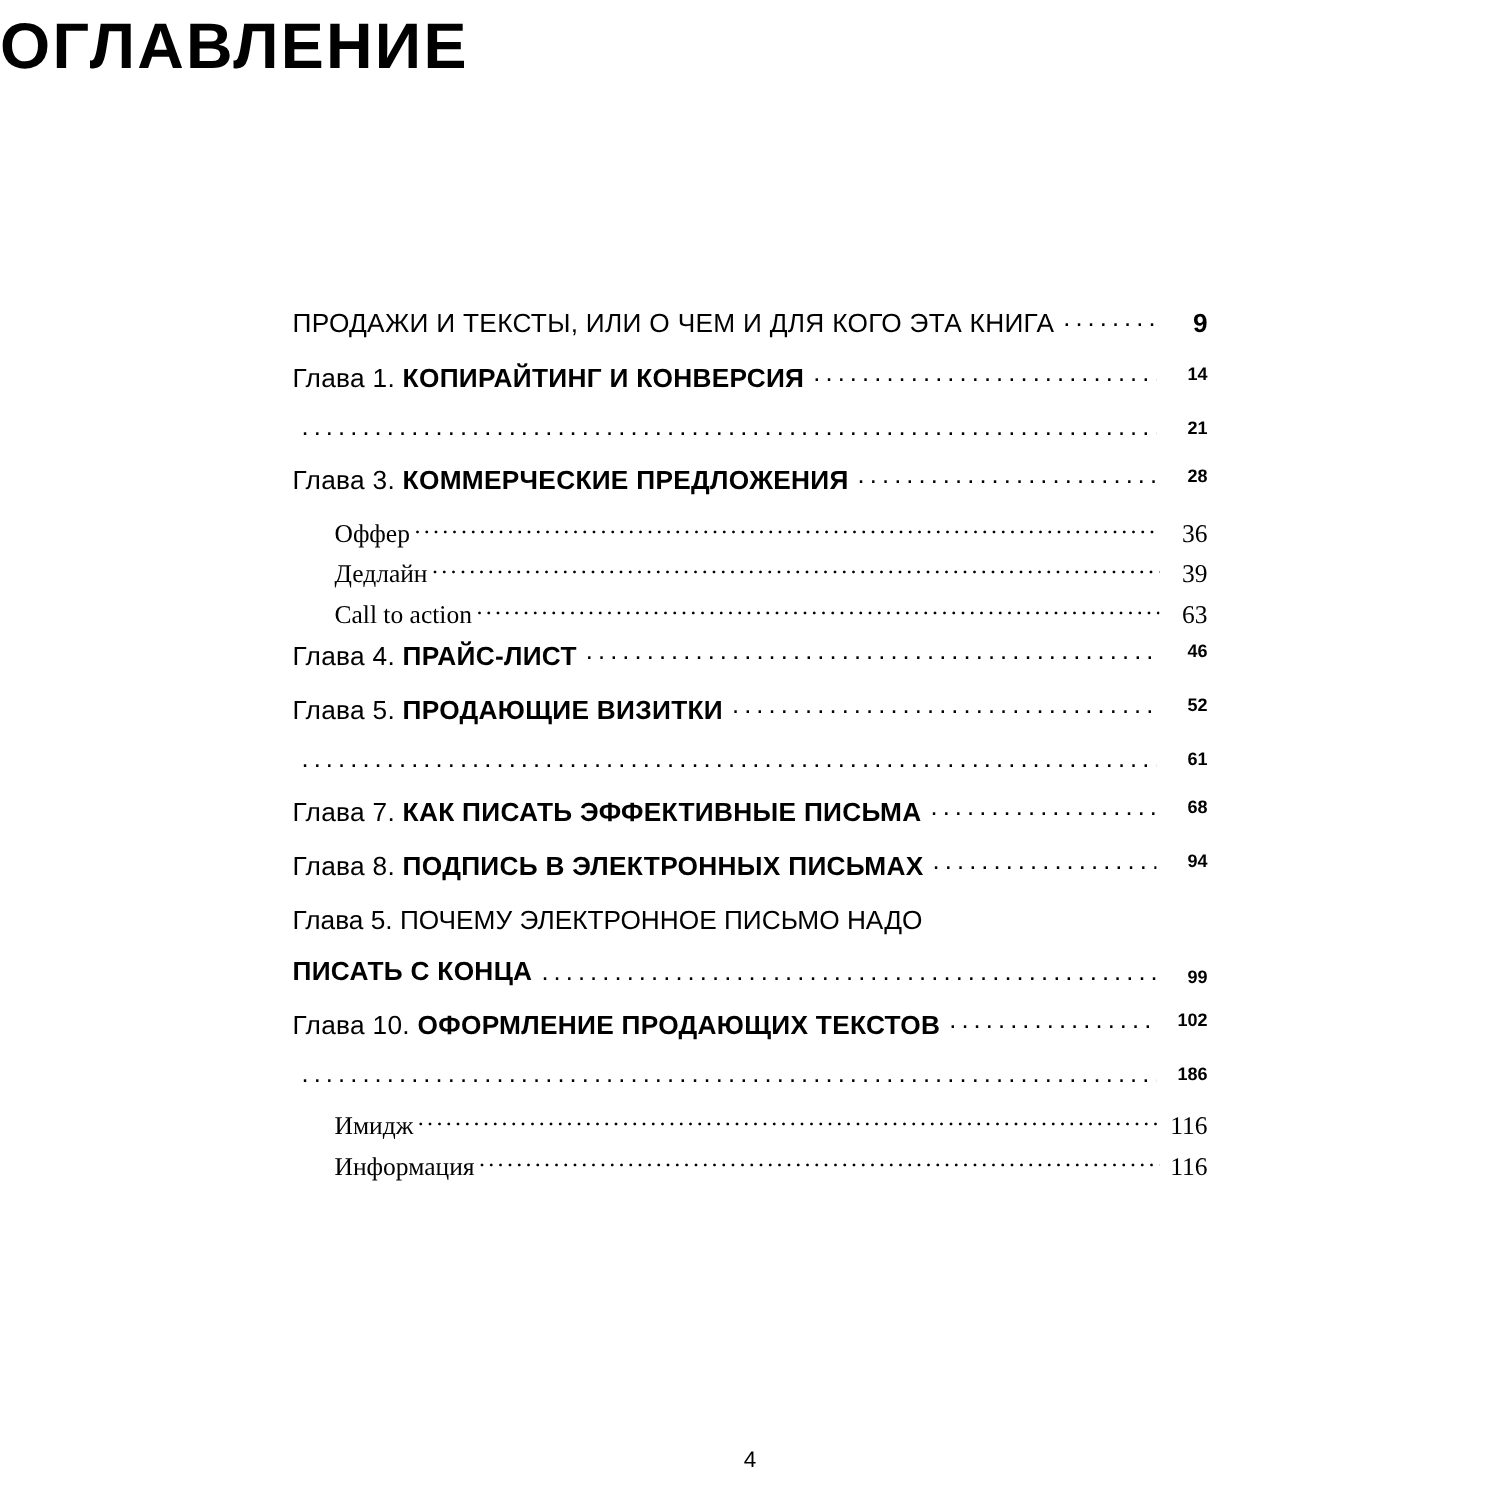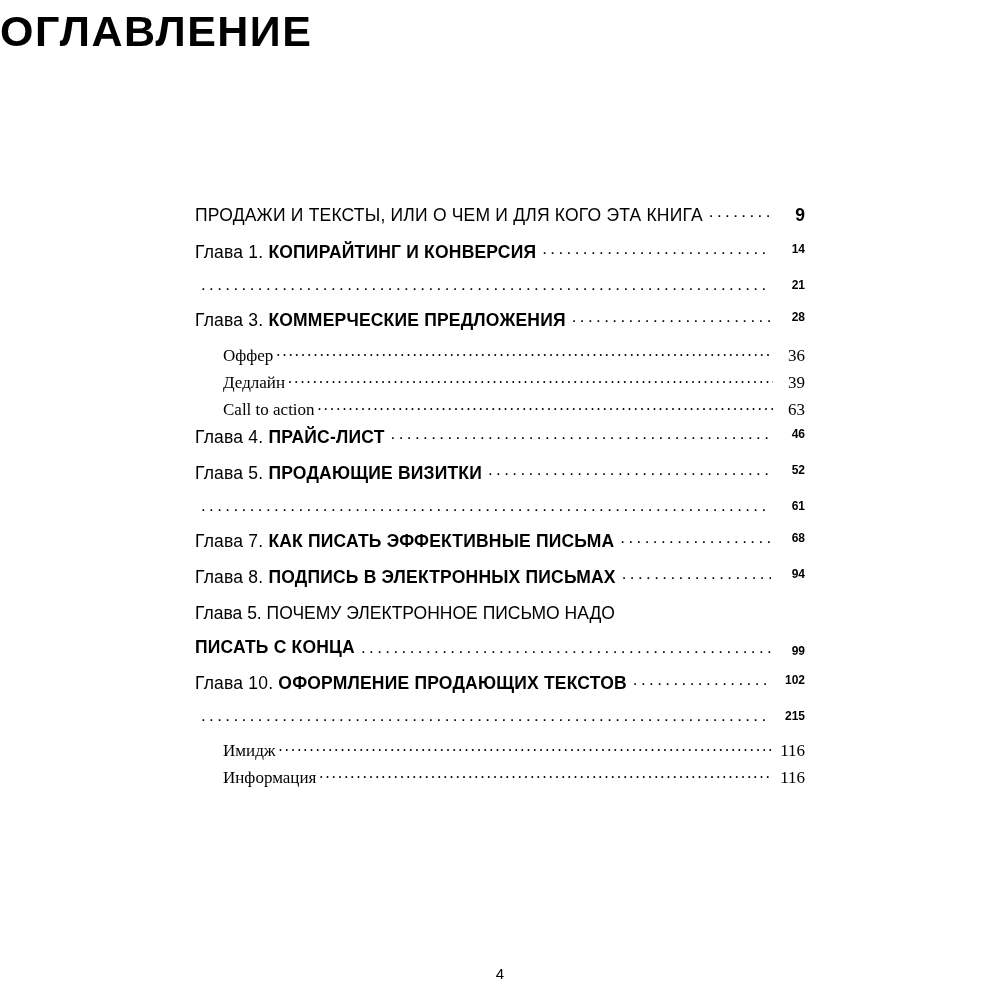--- a/index.html
+++ b/index.html
@@ -230,21 +230,21 @@
           <span class="page-num">99</span>
         </div>
       </div>
       <div class="entry level-chapter">
         <span class="label"><span class="chap">Глава 10. </span><span class="name">ОФОРМЛЕНИЕ ПРОДАЮЩИХ ТЕКСТОВ</span></span>
         <span class="dots">........................................................................................................................</span>
         <span class="page-num">102</span>
       </div>
       <div class="entry level-chapter">
         <span class="dots">........................................................................................................................</span>
-        <span class="page-num">215</span>
+        <span class="page-num">186</span>
       </div>
       <div class="entry level-sub">
         <span class="label"><span class="name">Имидж</span></span>
         <span class="dots">........................................................................................................................</span>
         <span class="page-num">116</span>
       </div>
       <div class="entry level-sub">
         <span class="label"><span class="name">Информация</span></span>
         <span class="dots">........................................................................................................................</span>
         <span class="page-num">116</span>

